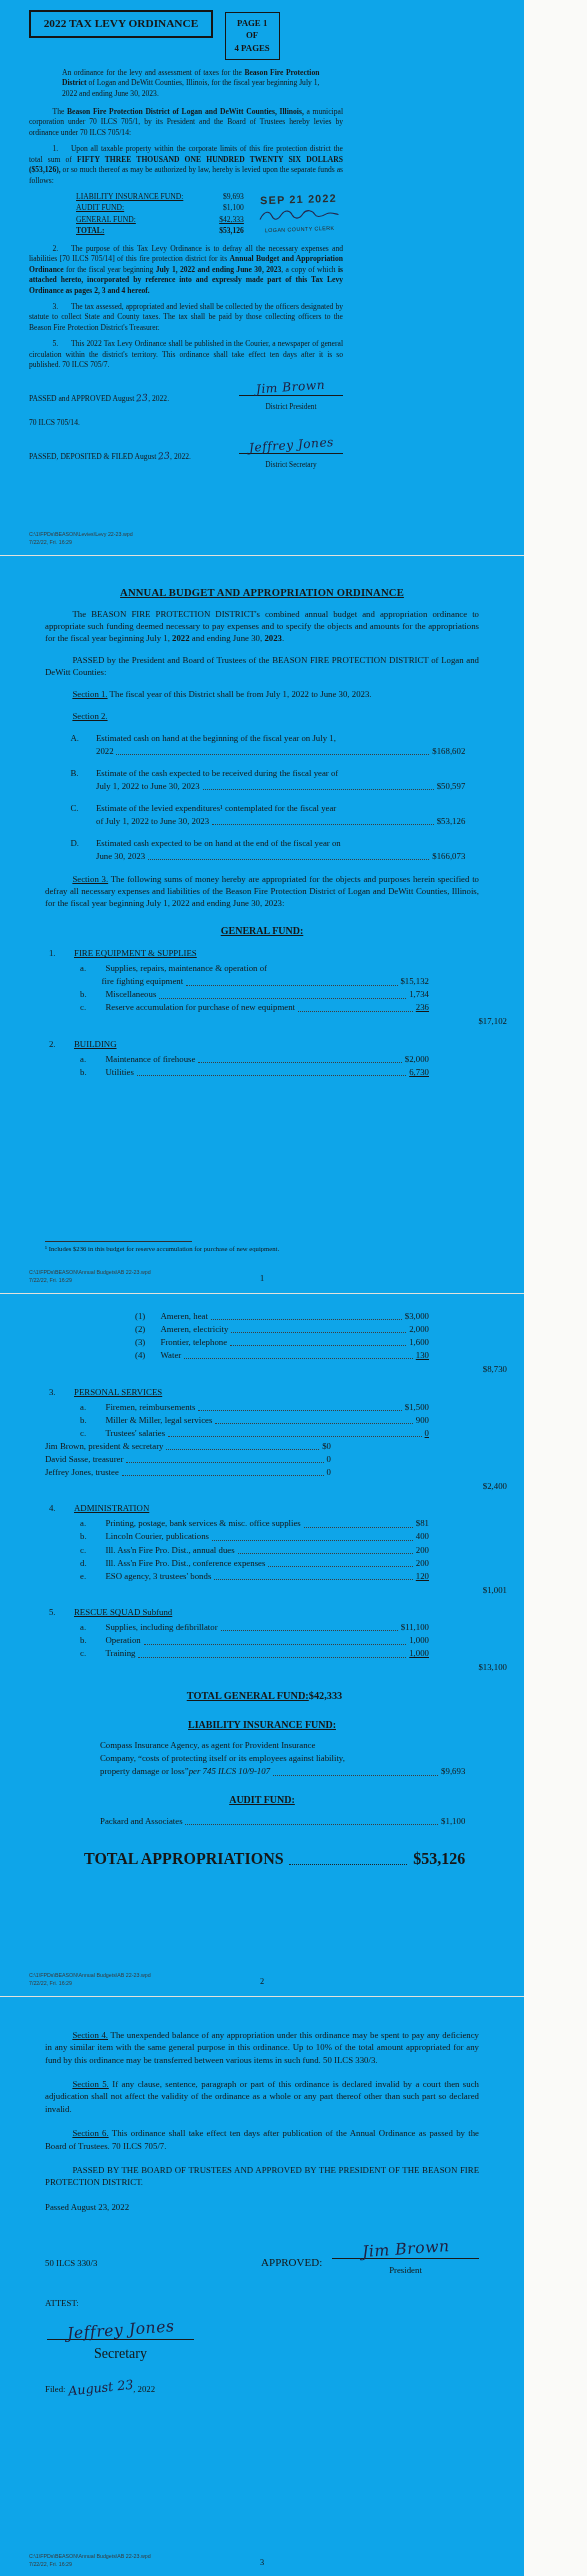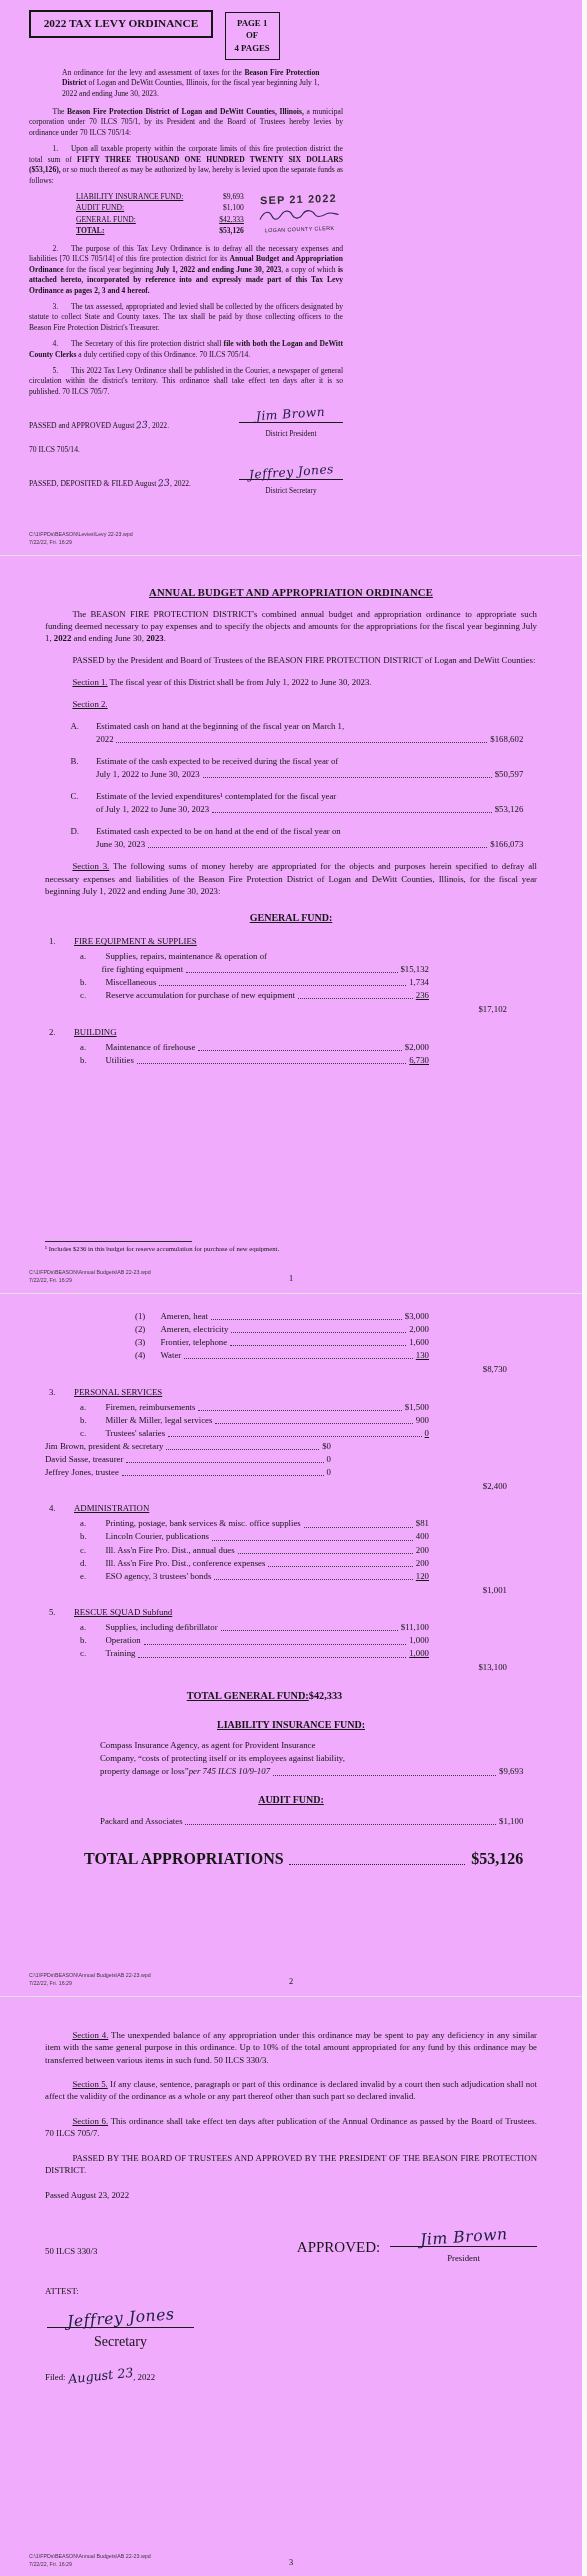--- a/index.html
+++ b/index.html
@@ -1,17 +1,17 @@
 <!DOCTYPE html>
 <html><head>
 <meta charset="utf-8">
 <style>
   *{box-sizing:border-box;margin:0;padding:0}
   body{width:588px;background:#fafaf8;font-family:"Liberation Serif",serif;color:#161616}
-  .page{position:relative;width:582px;background:#f0abfc;overflow:hidden}
+  .page{position:relative;width:524px;background:#0ea5e9;overflow:hidden}
   .page+.page{border-top:1px solid #e2e2dc}
   #p1{height:555px;padding-top:9.8px}
   #p2{height:738px;padding:15.7px 45px 0}
   #p3{height:703px;padding:15.7px 45px 0}
   #p4{height:581px;padding:19.6px 45px 0}
 
   
   .p1-inner{width:314px;margin-left:29px;font-size:7.6px;line-height:1.38}
   .p1-header{display:flex;align-items:flex-start;gap:11.8px;margin-bottom:7.8px}
   .title-box{border:2px solid #151515;padding:3.9px 12.7px 4.9px;font-weight:700;font-size:11.3px;white-space:nowrap}
@@ -62,21 +62,21 @@
   .total-general{display:flex;justify-content:center;margin:17.6px 0 17.6px 55px;width:329px;font-weight:700;font-size:10.3px}
   .lia-para{margin:3.9px 13.7px 0 55px;font-size:8.8px;line-height:1.45}
   .audit-line{margin:3.9px 13.7px 0 55px}
   .total-approp{display:flex;align-items:baseline;font-weight:700;font-size:16px;margin:21.6px 13.7px 0 39px}
   .total-approp .dots{border-bottom:1.6px dotted #222;margin:0 5.9px 2.9px}
 
   
   .p4para{margin:12.7px 0}
   .approve-row{display:flex;justify-content:space-between;align-items:flex-end;margin:25.5px 0 0}
   .approve-right{display:flex;align-items:flex-end;gap:9.8px}
-  .approve-label{font-size:15px;margin-bottom:6.9px}
+  .approve-label{font-size:11px;margin-bottom:6.9px}
   .ilcs-small{font-size:8.8px;margin-bottom:6.9px}
   .p4sig{width:147px}
   .p4sig .signame{font-size:15.7px}
   .p4sig .siglabel{font-size:8.8px}
   .attest{font-size:8.8px;margin-top:23.5px}
   .attest-block{width:147px;text-align:center;margin:11.8px 0 0 2px}
   .attest-block .signame{font-size:15.7px}
   .attest-block .siglabel{font-size:14px}
   .filed-line{font-size:8.8px;margin-top:17.6px}
   .filed-script{font-size:12.7px}
@@ -138,21 +138,20 @@
             <path d="M2 11 C7 2 12 3 14 8 C16 13 20 13 24 7 C28 2 33 3 35 8 C37 12 42 13 46 7 C50 2 56 4 58 8 C60 12 66 10 70 8 C74 6 78 8 82 9" fill="none" stroke="#26264a" stroke-width="1.1" stroke-linecap="round"></path>
           </svg>
         <div class="stamp-office">LOGAN COUNTY CLERK</div>
       </div>
     </div>
 
     <p class="para ind"><span class="inum">2.</span><span>The purpose of this Tax Levy Ordinance is to defray all the necessary expenses and liabilities [70 ILCS 705/14] of this fire protection district for its </span><b>Annual Budget and Appropriation Ordinance</b><span> for the fiscal year beginning </span><b>July 1, 2022 and ending June 30, 2023</b><span>, a copy of which </span><b>is attached hereto, incorporated by reference into and expressly made part of this Tax Levy Ordinance as pages 2, 3 and 4 hereof.</b></p>
 
     <p class="para ind"><span class="inum">3.</span><span>The tax assessed, appropriated and levied shall be collected by the officers designated by statute to collect State and County taxes.  The tax shall be paid by those collecting officers to the Beason Fire Protection District's Treasurer.</span></p>
 
-    <p class="para ind"><span class="inum">4.</span><span>The Secretary of this fire protection district shall </span><b>file with both the Logan and DeWitt County Clerks</b><span> a duly certified copy of this Ordinance.  70 ILCS 705/14.</span></p>
 
     <p class="para ind"><span class="inum">5.</span><span>This 2022 Tax Levy Ordinance shall be published in the Courier, a newspaper of general circulation within the district's territory.  This ordinance shall take effect ten days after it is so published.  70 ILCS 705/7.</span></p>
 
     <div class="sig-row">
       <p class="passed-line"><span>PASSED and APPROVED August </span><span class="hand">23</span><span>, 2022.</span></p>
       <div class="sigblock">
         <span class="signame">Jim Brown</span>
         <div class="sigline"></div>
         <div class="siglabel">District President</div>
       </div>
@@ -183,21 +182,21 @@
 
   <p class="body-para ind2x">PASSED by the President and Board of Trustees of the BEASON FIRE PROTECTION DISTRICT of Logan and DeWitt Counties:</p>
 
   <p class="body-para ind2x"><span class="sec-label">Section 1.</span><span>  The fiscal year of this District shall be from July 1, 2022 to June 30, 2023.</span></p>
 
   <p class="body-para ind2x"><span class="sec-label">Section 2.</span></p>
 
   <div class="s2item">
     <div class="bline">
         <span class="bl-letter">A.</span>
-        <span>Estimated cash on hand at the beginning of the fiscal year on March 1,</span>
+        <span>Estimated cash on hand at the beginning of the fiscal year on July 1,</span>
       </div>
     <div class="bline ind2">
         <span>2022</span>
         <span class="dots"></span>
         <span>$168,602</span>
       </div>
   </div>
   <div class="s2item">
     <div class="bline">
         <span class="bl-letter">B.</span>

